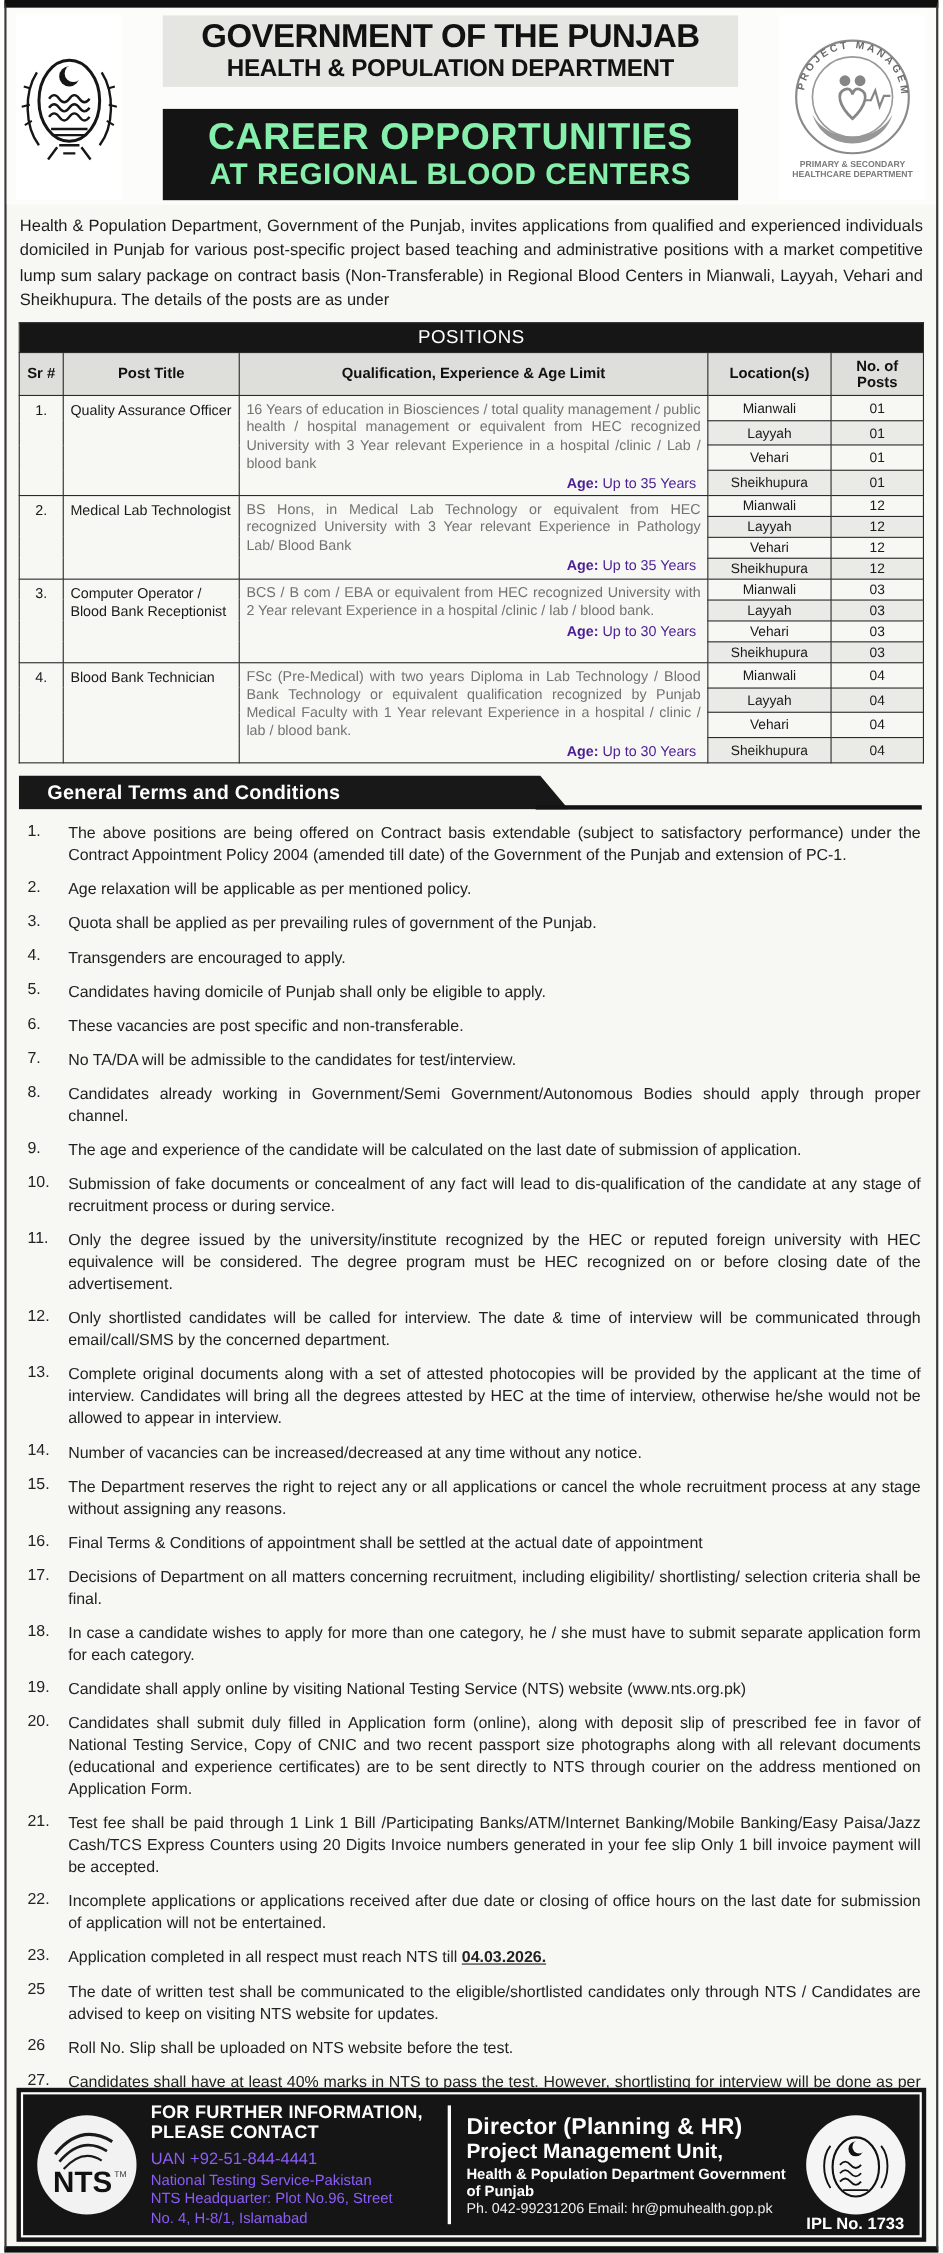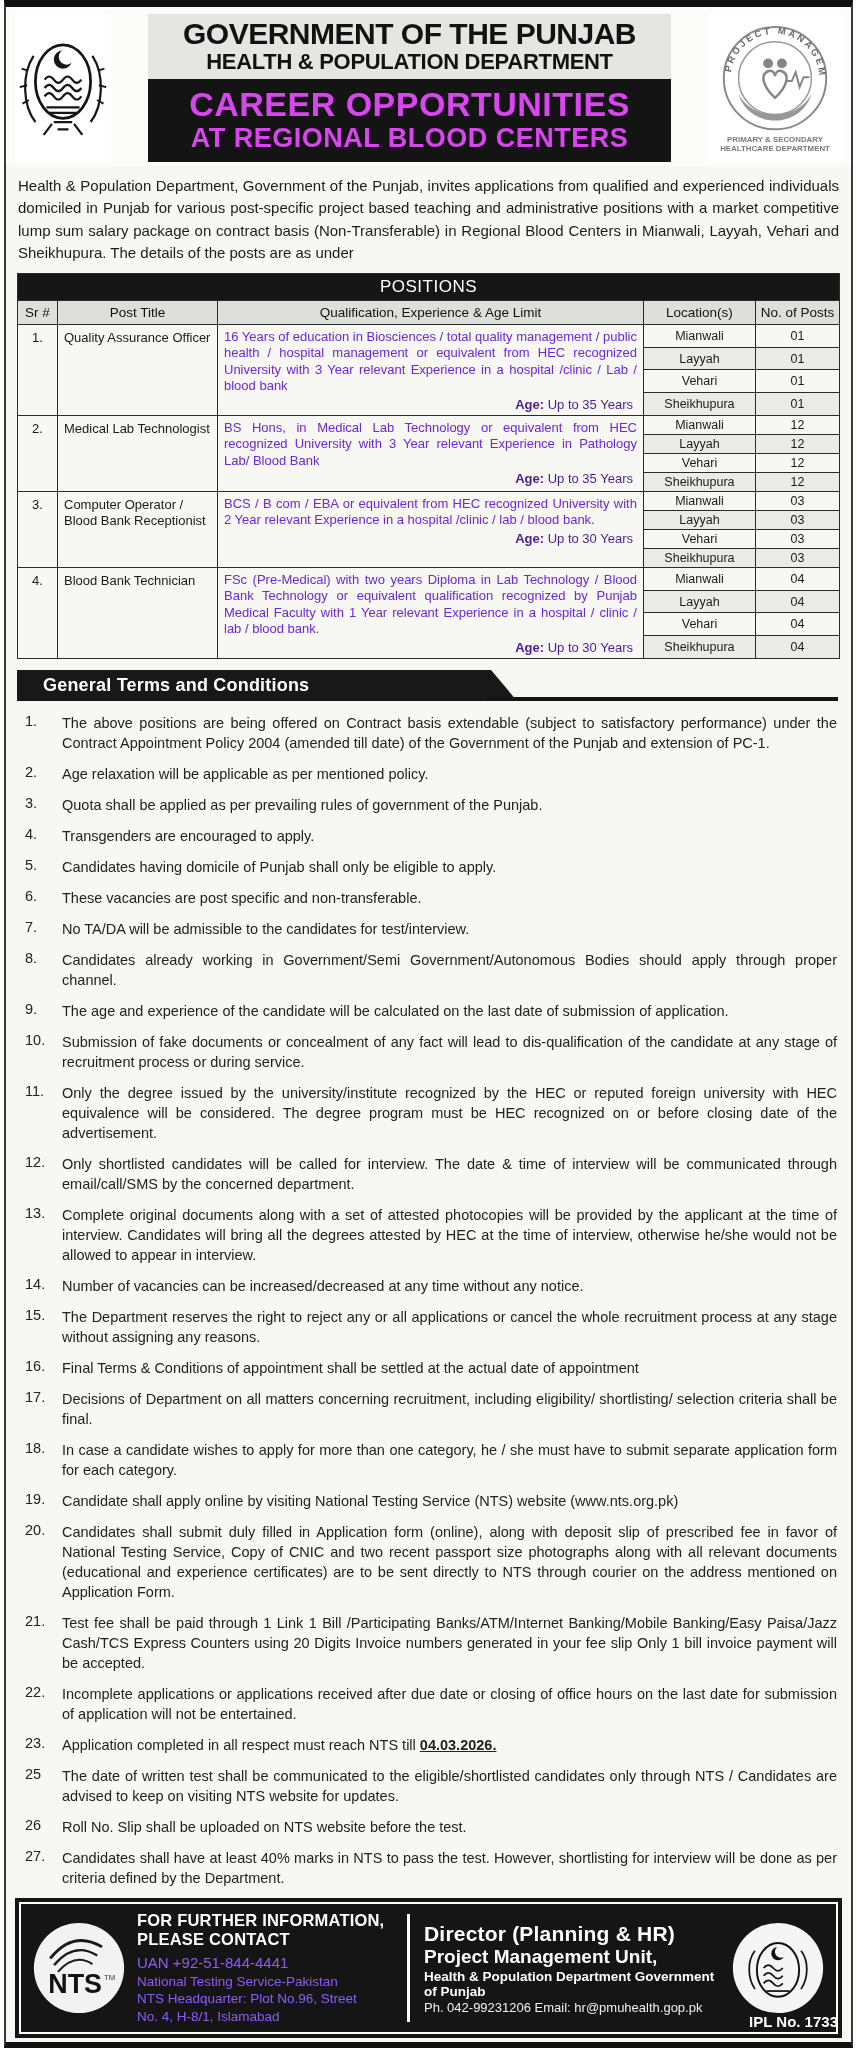--- a/index.html
+++ b/index.html
@@ -9,37 +9,37 @@
     border:2px solid #3a3a3a; border-top:7px solid #101010; border-bottom:6px solid #101010;
     background:#f7f7f3; overflow:hidden;
   }
   
   .header { display:flex; align-items:stretch; padding:7px 9px 4px; background:#fcfcfa;gap:30px; }
   .crest-box { width:96px; display:flex; align-items:center; justify-content:center; background:#ffffff; }
   .header-center { flex:1; margin:0 7px; display:flex; flex-direction:column; }
   .title-box { background:#e5e5e1; text-align:center; padding:4px 4px 5px; }
   .govt-title { font-size:30px; font-weight:bold; color:#121212; letter-spacing:-0.5px; line-height:1.06; }
   .dept-title { font-size:22px; font-weight:bold; color:#121212; letter-spacing:-0.3px; line-height:1.1; }
-  .banner-box { background:#141414; color:#d946ef; text-align:center; padding:7px 4px 9px; flex:1; }
+  .banner-box { background:#141414; color:#86efac; text-align:center; padding:7px 4px 9px; flex:1;margin-top:20px; }
   .banner-line1 { font-size:34px; font-weight:bold; letter-spacing:0.5px; line-height:1.08; }
   .banner-line2 { font-size:27px; font-weight:bold; letter-spacing:0.5px; line-height:1.12; }
   .pmu-box { width:134px; display:flex; align-items:center; justify-content:center; background:#ffffff; }
   
   .intro { padding:9px 12px 6px; font-size:15px; line-height:1.5; color:#1c1c1c; text-align:justify; }
   
   .positions-table { width:calc(100% - 22px); margin:2px 11px 0; border-collapse:collapse; table-layout:fixed; }
   .positions-table th, .positions-table td { border:1px solid #2a2a2a; }
   .pos-title { background:#161616; color:#fff; font-size:17px; font-weight:normal; text-align:center; padding:3px 0; letter-spacing:0.5px; }
-  tr.cols th { background:#dededa; font-size:13.5px; font-weight:normal; color:#111; padding:4px 3px; text-align:center; }
+  tr.cols th { background:#dededa; font-size:13.5px; font-weight:bold; color:#111; padding:4px 3px; text-align:center; }
   .w-sr { width:40px; } .w-title { width:160px; } .w-qual { width:auto; } .w-loc { width:112px; } .w-num { width:84px; }
   td.c-sr { vertical-align:top; text-align:center; font-size:13px; padding-top:5px; color:#1a1a1a; background:#f7f7f3; }
   td.c-title { vertical-align:top; font-size:13px; padding:5px 6px; color:#1a1a1a; line-height:1.25; background:#f7f7f3; }
   td.c-qual { vertical-align:top; padding:4px 6px 3px; background:#f7f7f3; }
   .qual-wrap { display:flex; flex-direction:column; min-height:100%; }
-  .qual-text { font-size:13px; line-height:1.27; color:#6d28d9; text-align:justify; }
+  .qual-text { font-size:13px; line-height:1.27; color:#737373; text-align:justify; }
   .age-line { margin-top:2px; text-align:right; font-size:13px; color:#4c1d95; padding-right:4px; }
   .age-line b { font-weight:bold; }
   td.c-loc { text-align:center; font-size:12.5px; color:#1a1a1a; padding:2px 2px; height:18px; }
   td.c-num { text-align:center; font-size:12.5px; color:#1a1a1a; padding:2px 2px; }
   tbody tr:nth-child(4n+2) td.c-loc, tbody tr:nth-child(4n+2) td.c-num,
   tbody tr:nth-child(4n+4) td.c-loc, tbody tr:nth-child(4n+4) td.c-num { background:#eaeae6; }
   
   .terms-header { position:relative; margin:11px 11px 8px; height:31px; }
   .terms-banner { position:absolute; left:0; top:0; height:31px; width:500px; background:#181818; color:#fff;
     font-size:18px; font-weight:bold; line-height:30px; padding-left:26px; letter-spacing:0.2px;
@@ -57,21 +57,21 @@
   .contact-block { width:256px; }
   .contact-heading { font-size:16.5px; font-weight:bold; line-height:1.2; letter-spacing:0.2px; }
   .contact-line { font-size:13.5px; line-height:1.3; color:#8b5cf6; }
   .contact-line.first { margin-top:3px; font-size:15px; }
   .v-divider { width:3px; align-self:stretch; background:#ffffff; margin:6px 4px; }
   .director-block { flex:1; padding-top:2px; }
   .director-title { font-size:21px; font-weight:bold; letter-spacing:0.2px; }
   .unit-line { font-size:19px; font-weight:bold; line-height:1.15; }
   .dept-line { font-size:13.5px; font-weight:bold; margin-top:2px; }
   .phone-line, .addr-line { font-size:13px; line-height:1.32; color:#f0f0f0; }
-  .ipl { position:absolute; right:4px; bottom:8px; color:#fff; font-weight:bold; font-size:15px; }
+  .ipl { position:absolute; right:20px; bottom:8px; color:#fff; font-weight:bold; font-size:15px; }
   svg text { font-family:"Liberation Sans", sans-serif; }
 </style>
 </head>
 <body>
 
 <div class="frame">
 
   <div class="header">
     <div class="crest-box">
       <svg width="92" height="122" viewBox="0 0 100 130">

